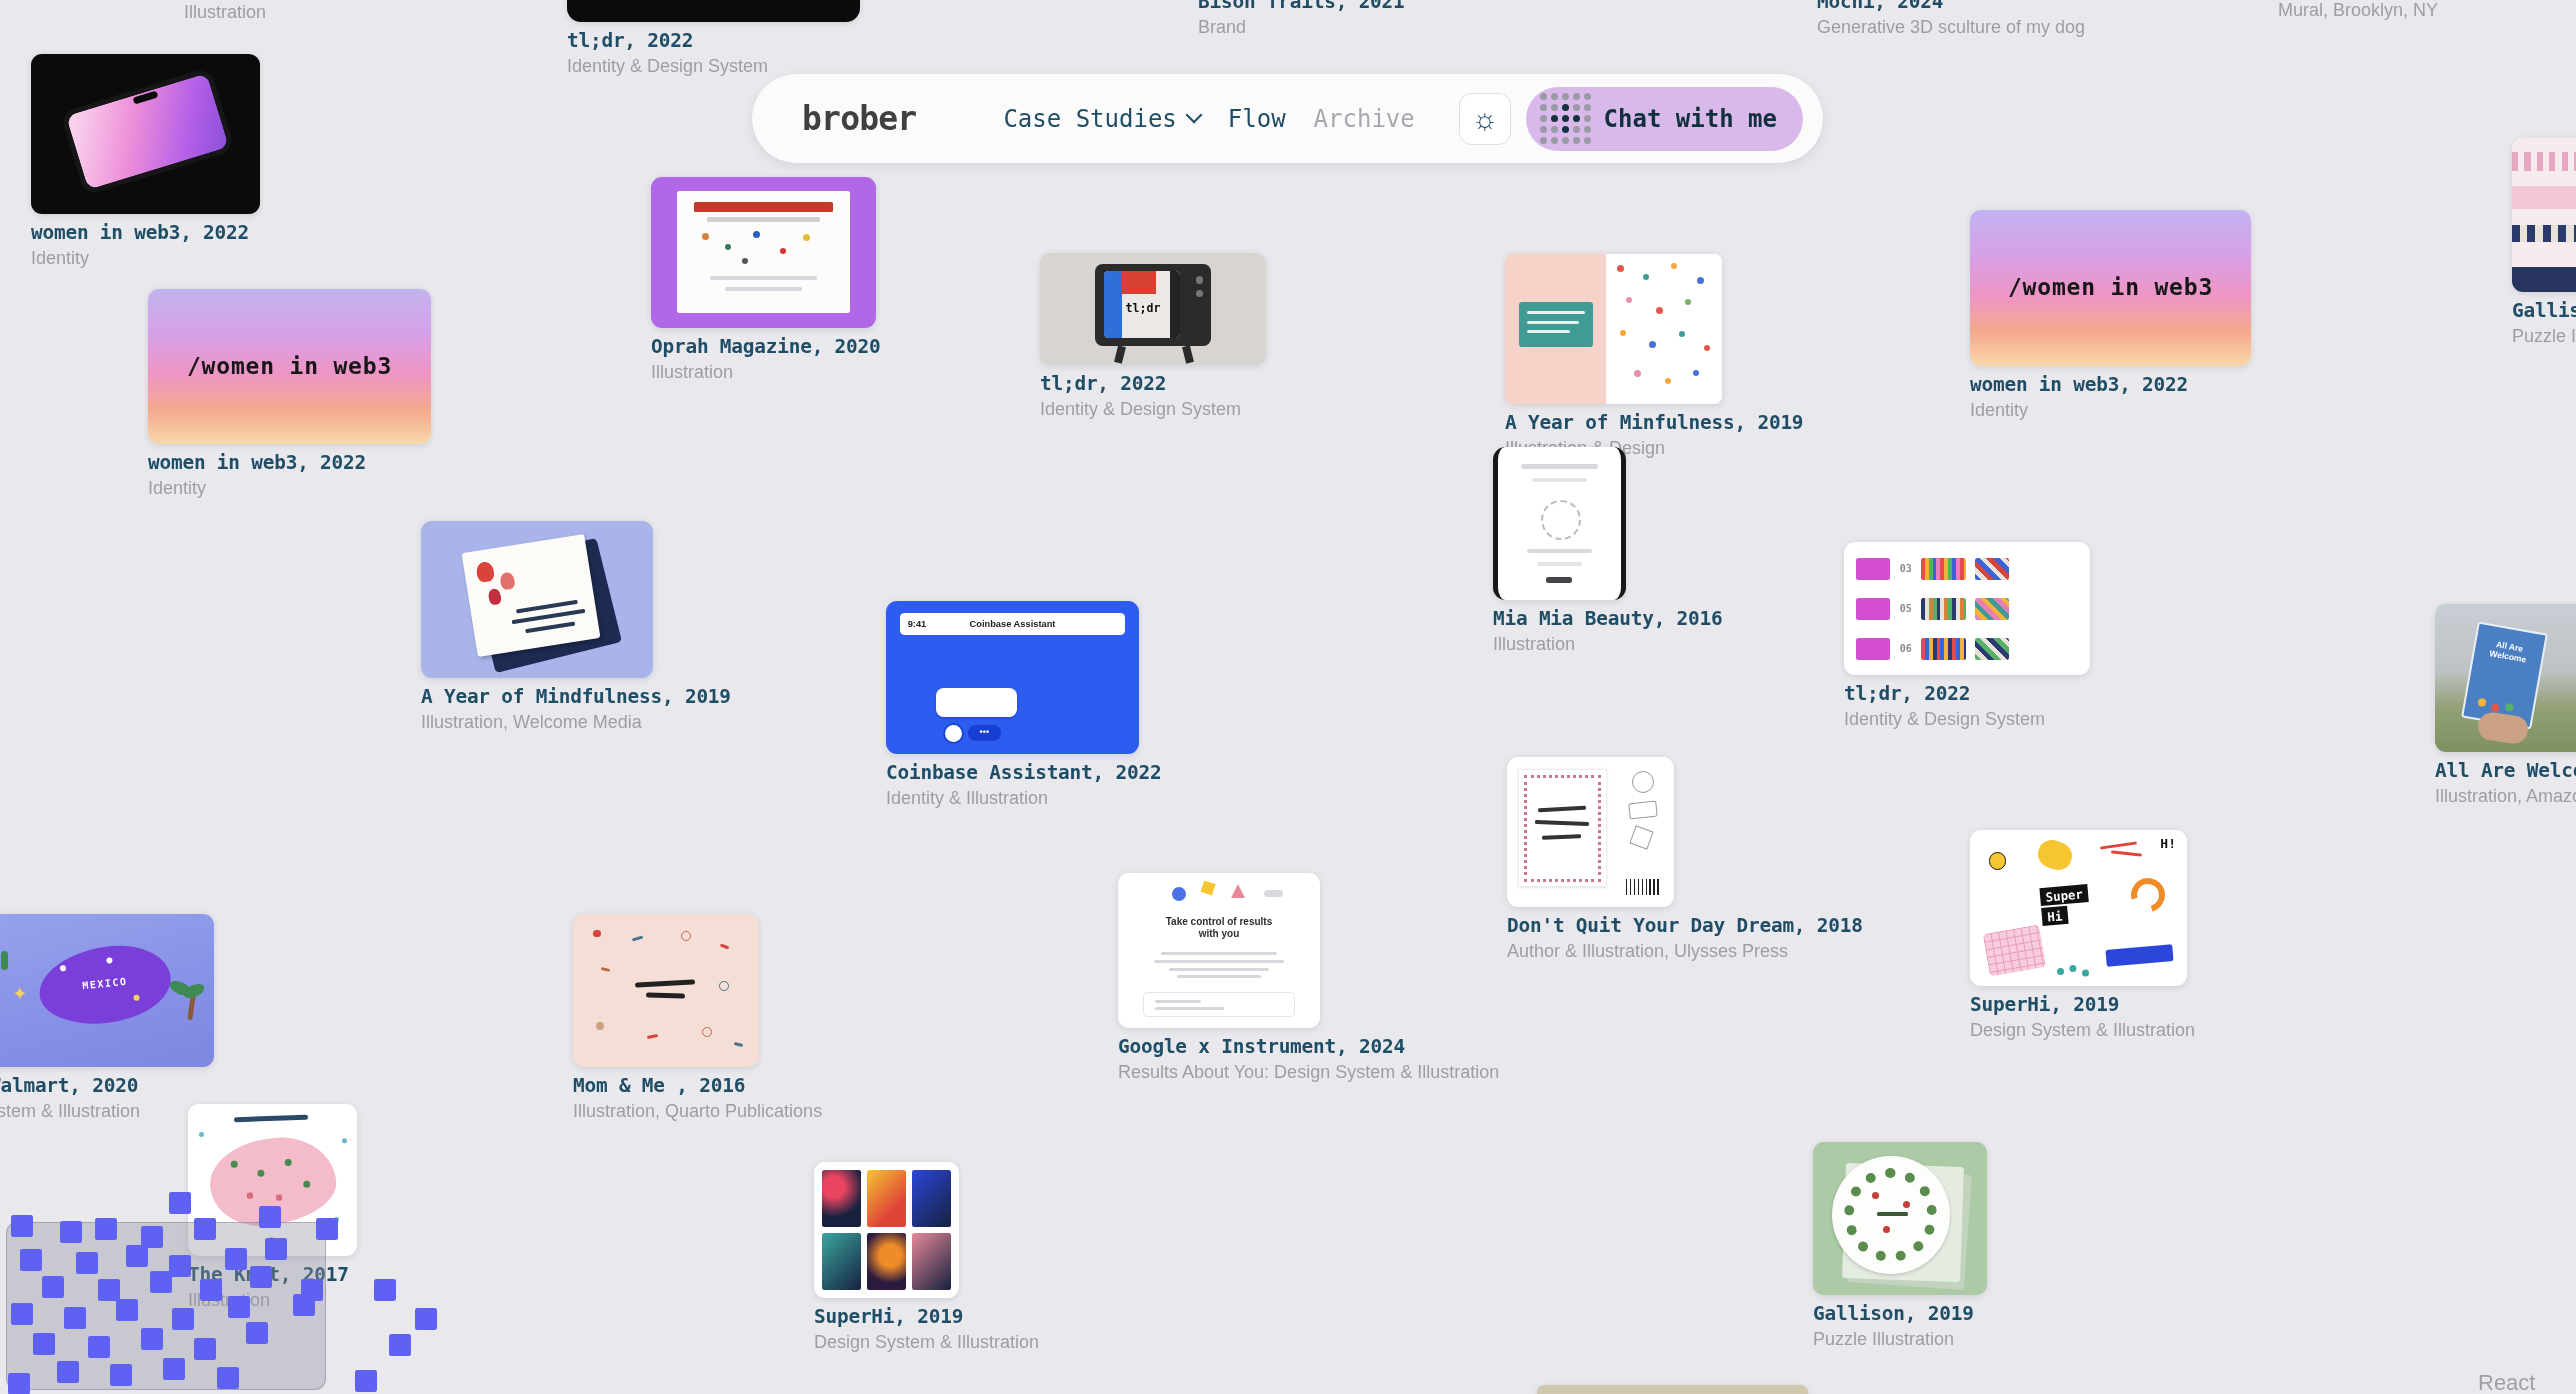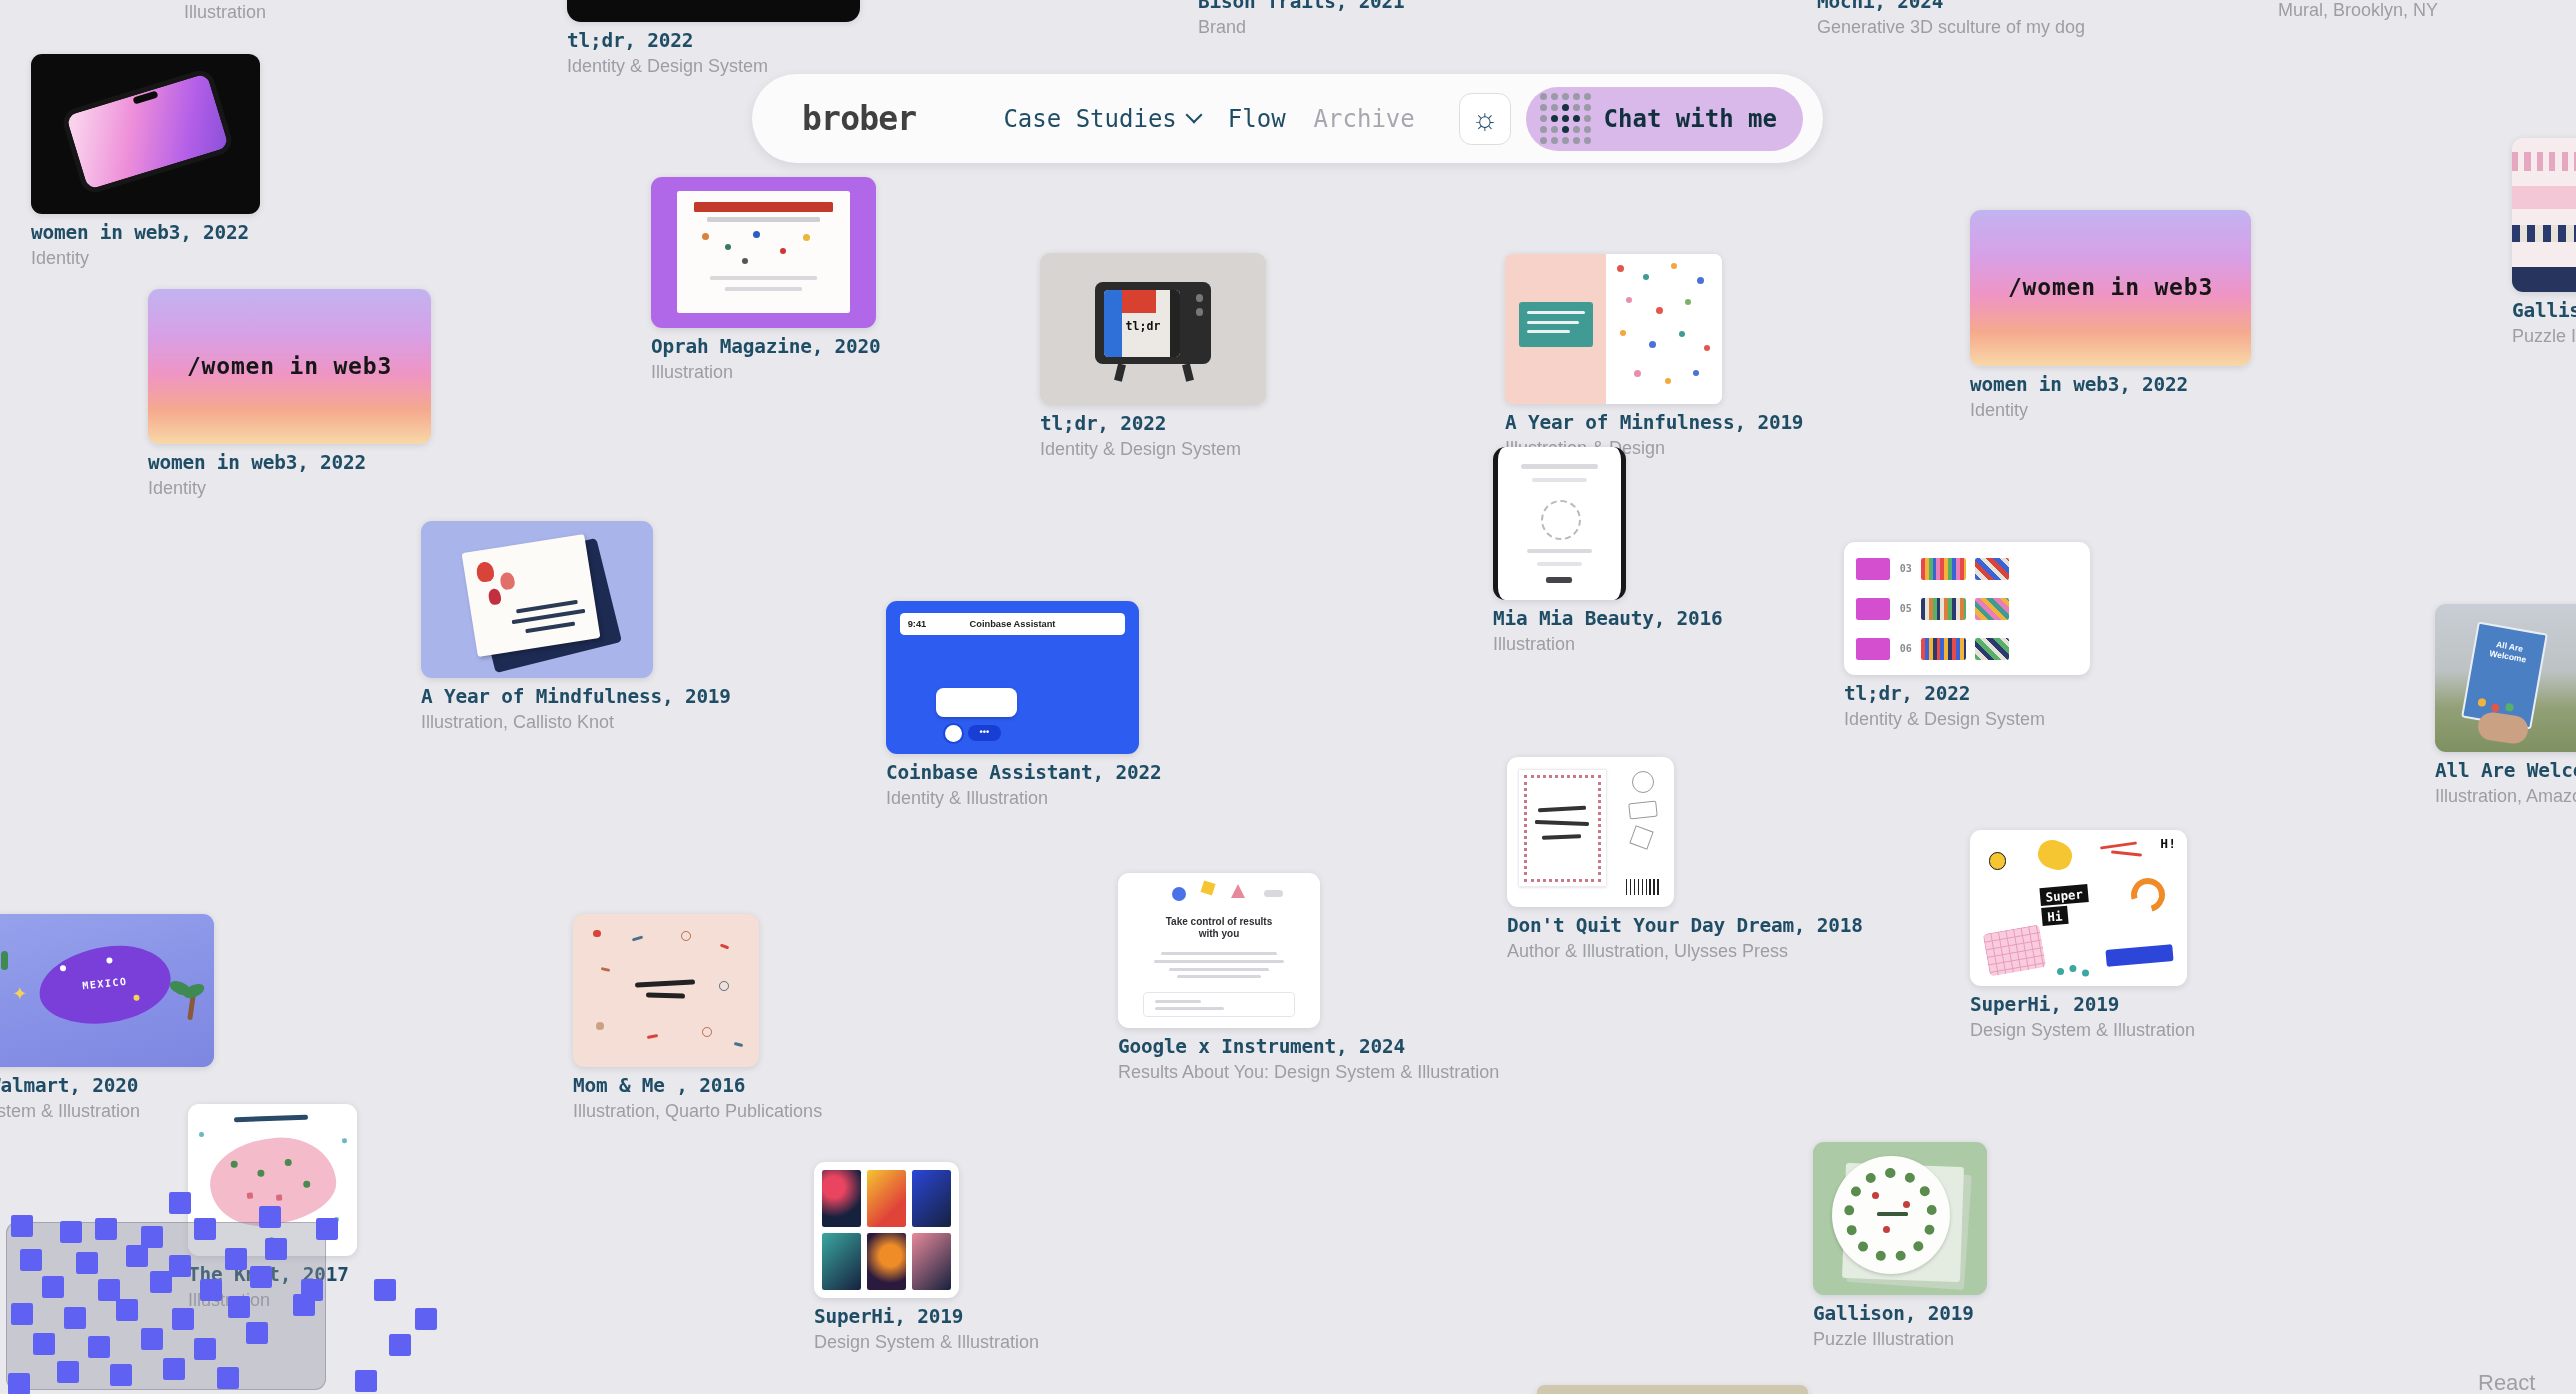--- a/index.html
+++ b/index.html
@@ -147,21 +147,21 @@
   <div class="art grad-art" style="height:155px">
     <div class="grad-mark">/women in web3</div>
   </div>
   <div class="label">
     <div class="t">women in web3, 2022</div>
     <div class="s">Identity</div>
   </div>
 </div>
 
 <div class="cw" style="left:1040px;top:253px;width:226px">
-  <div class="art" style="height:152px;background:#d7d4d1">
+  <div class="art" style="height:112px;background:#d7d4d1">
     <div class="sh" style="left:50%;top:46%;width:116px;height:82px;margin:-41px 0 0 -58px;background:#2b2b2b;border-radius:7.7px">
       <div class="sh" style="left:8.5px;top:7.7px;width:76px;height:67px;background:#ece9e4;border-radius:4.6px;overflow:hidden">
         <div class="sh" style="left:0;top:0;width:18.6px;height:100%;background:#2f6fd8"></div>
         <div class="sh" style="left:18.6px;top:0;width:34px;height:23px;background:#d8402f"></div>
         <div class="sh" style="right:0;top:0;width:9.3px;height:100%;background:#232323"></div>
         <div class="sh" style="left:22px;top:29.4px;font:700 11.6px 'DejaVu Sans Mono',monospace;color:#111">tl;dr</div>
       </div>
       <div class="sh" style="right:7.7px;top:12.4px;width:7.7px;height:7.7px;background:#777;border-radius:50%"></div>
       <div class="sh" style="right:7.7px;top:26px;width:7.7px;height:7.7px;background:#777;border-radius:50%"></div>
     </div>
@@ -251,21 +251,21 @@
       <div class="sh" style="left:12.4px;top:12.4px;width:17px;height:20px;background:#d8433a;border-radius:50% 50% 40% 40%"></div>
       <div class="sh" style="left:34px;top:26px;width:14px;height:17px;background:#e2706a;border-radius:50% 50% 40% 40%"></div>
       <div class="sh" style="left:20px;top:40px;width:12.4px;height:15.5px;background:#c22f3e;border-radius:50% 50% 40% 40%"></div>
       <div class="sh" style="left:45px;top:64px;width:62px;height:3.9px;background:#2a3a55;border-radius:1.5px"></div>
       <div class="sh" style="left:39px;top:74px;width:74px;height:3.9px;background:#2a3a55;border-radius:1.5px"></div>
       <div class="sh" style="left:51px;top:85px;width:50px;height:3.9px;background:#2a3a55;border-radius:1.5px"></div>
     </div>
   </div>
   <div class="label">
     <div class="t">A Year of Mindfulness, 2019</div>
-    <div class="s">Illustration, Callisto Knot</div>
+    <div class="s">Illustration, Welcome Media</div>
   </div>
 </div>
 
 <div class="cw" style="left:886px;top:601px;width:253px">
   <div class="art" style="height:153px;background:#2d5cf0">
     <div class="sh" style="left:14px;top:12.4px;right:14px;height:22px;background:#fff;border-radius:4.6px">
       <span style="position:absolute;left:7.7px;top:5.4px;font:700 9.3px 'Liberation Sans',sans-serif;color:#222">9:41</span>
       <span style="position:absolute;left:0;right:0;top:5.4px;text-align:center;font:700 9.3px 'Liberation Sans',sans-serif;color:#222">Coinbase Assistant</span>
     </div>
     <div class="sh" style="left:50px;top:87px;width:81px;height:29.4px;background:#fff;border-radius:7.7px;box-shadow:0 1.5px 3.1px rgba(0,0,0,.18)"></div>

